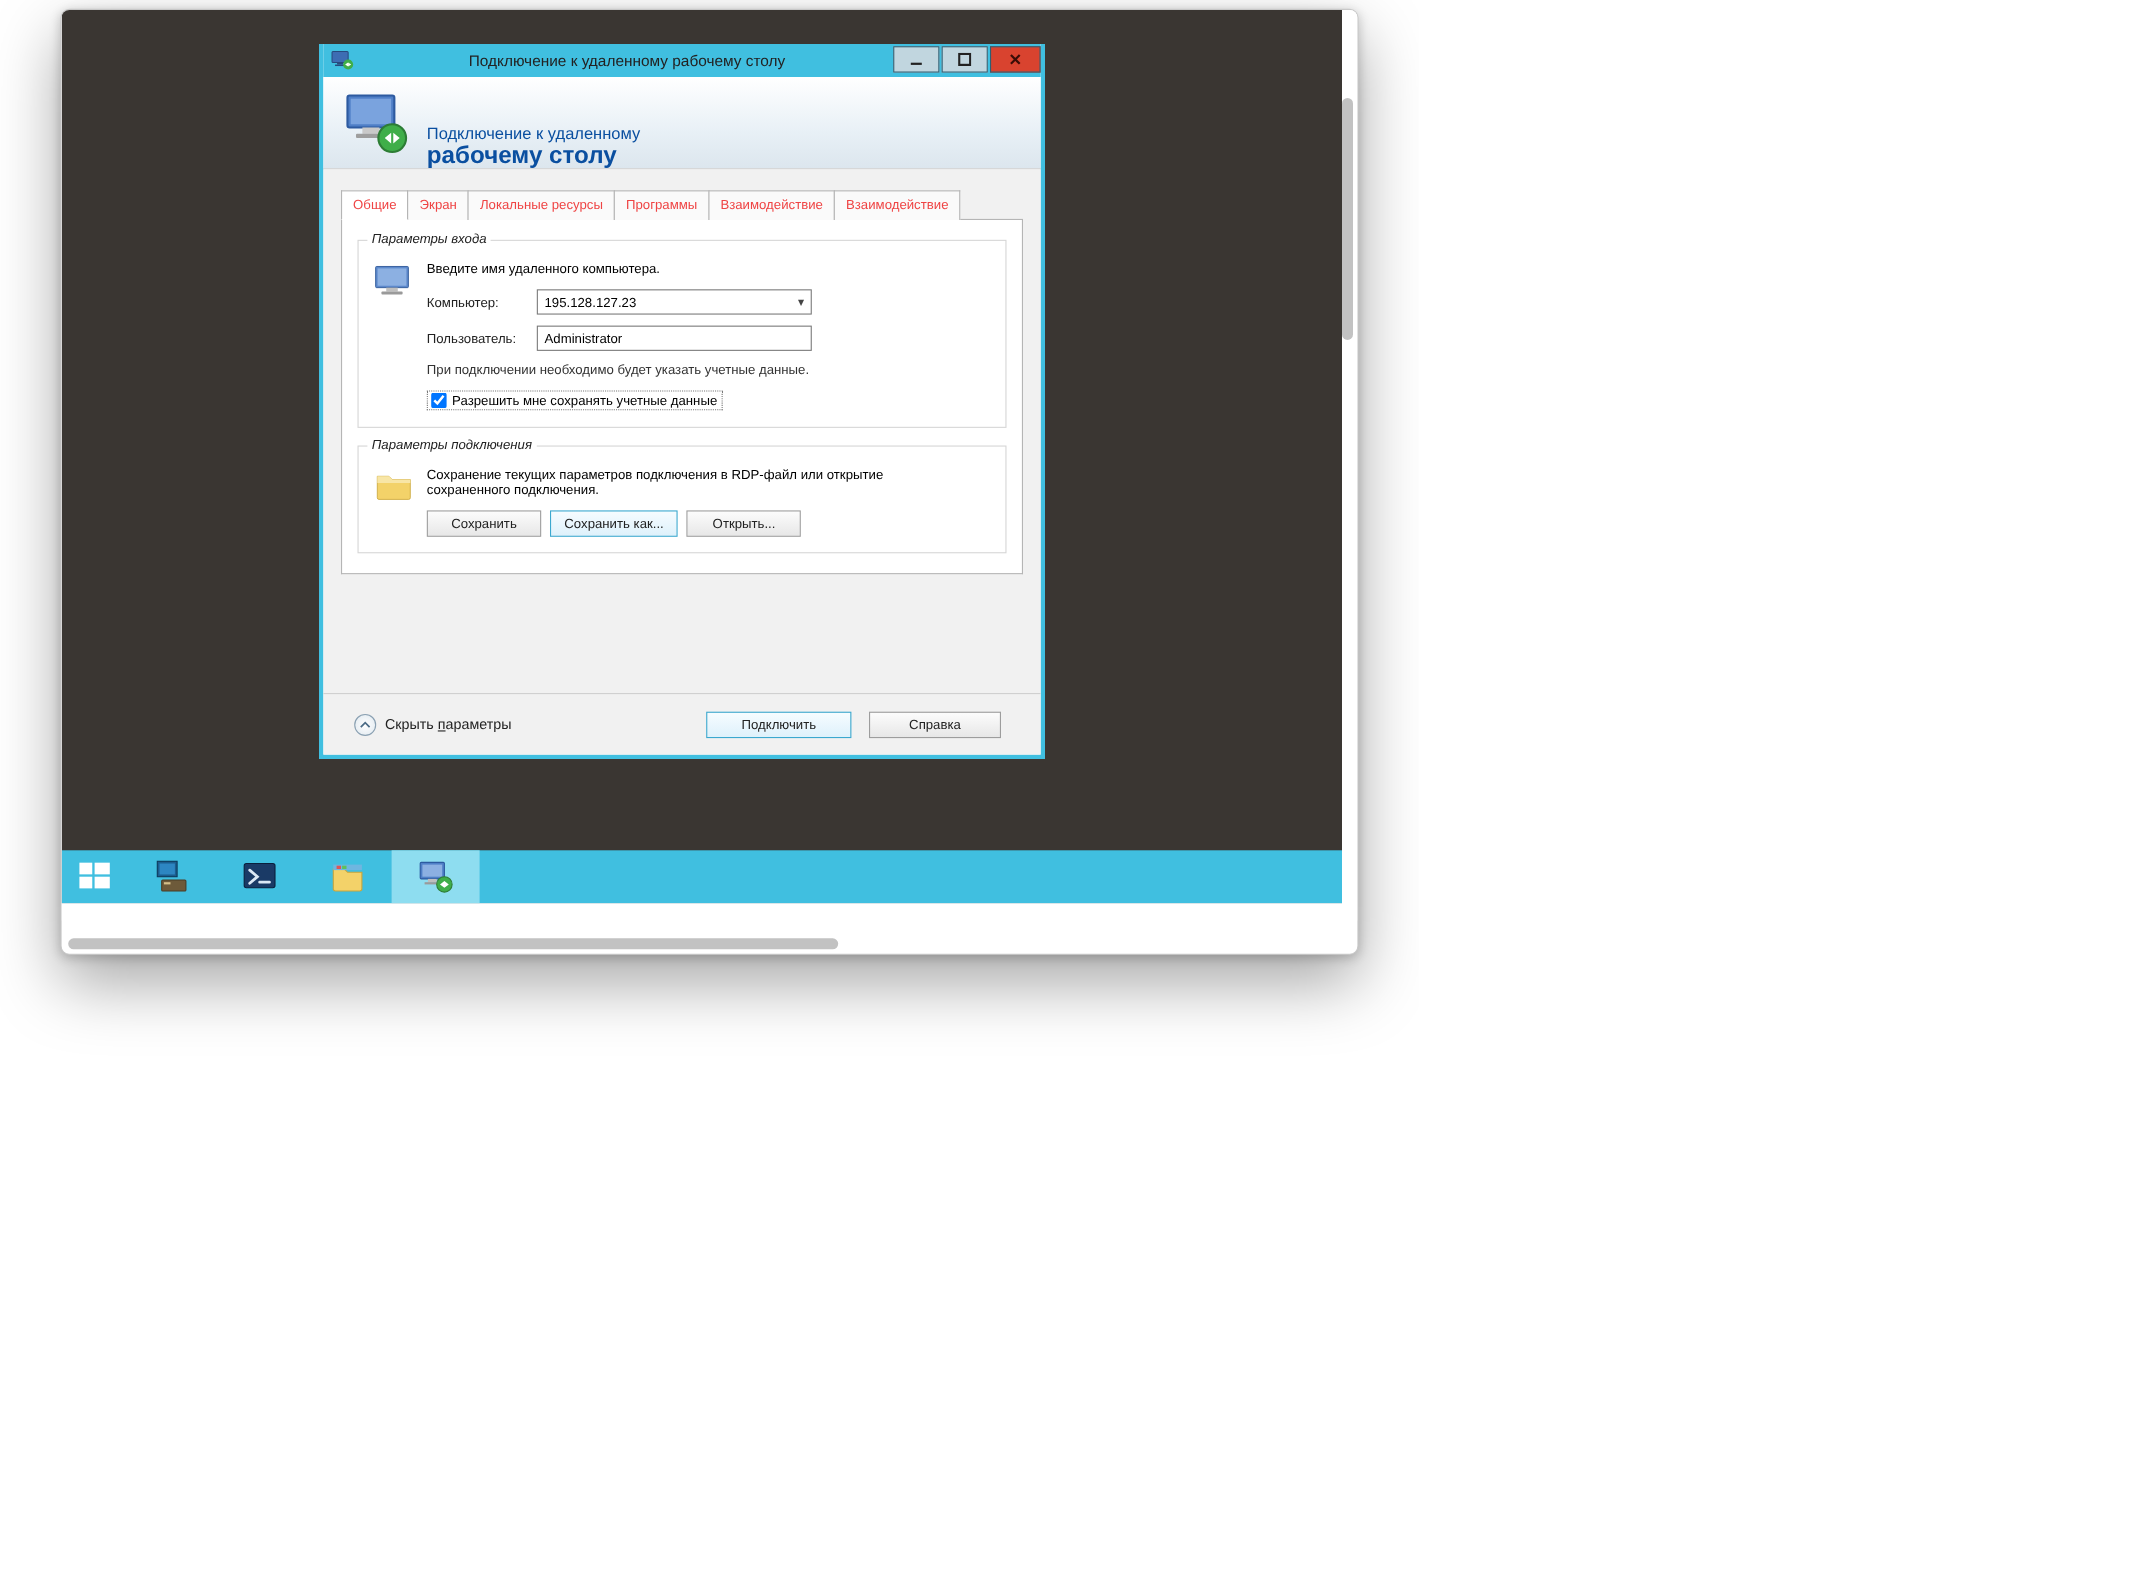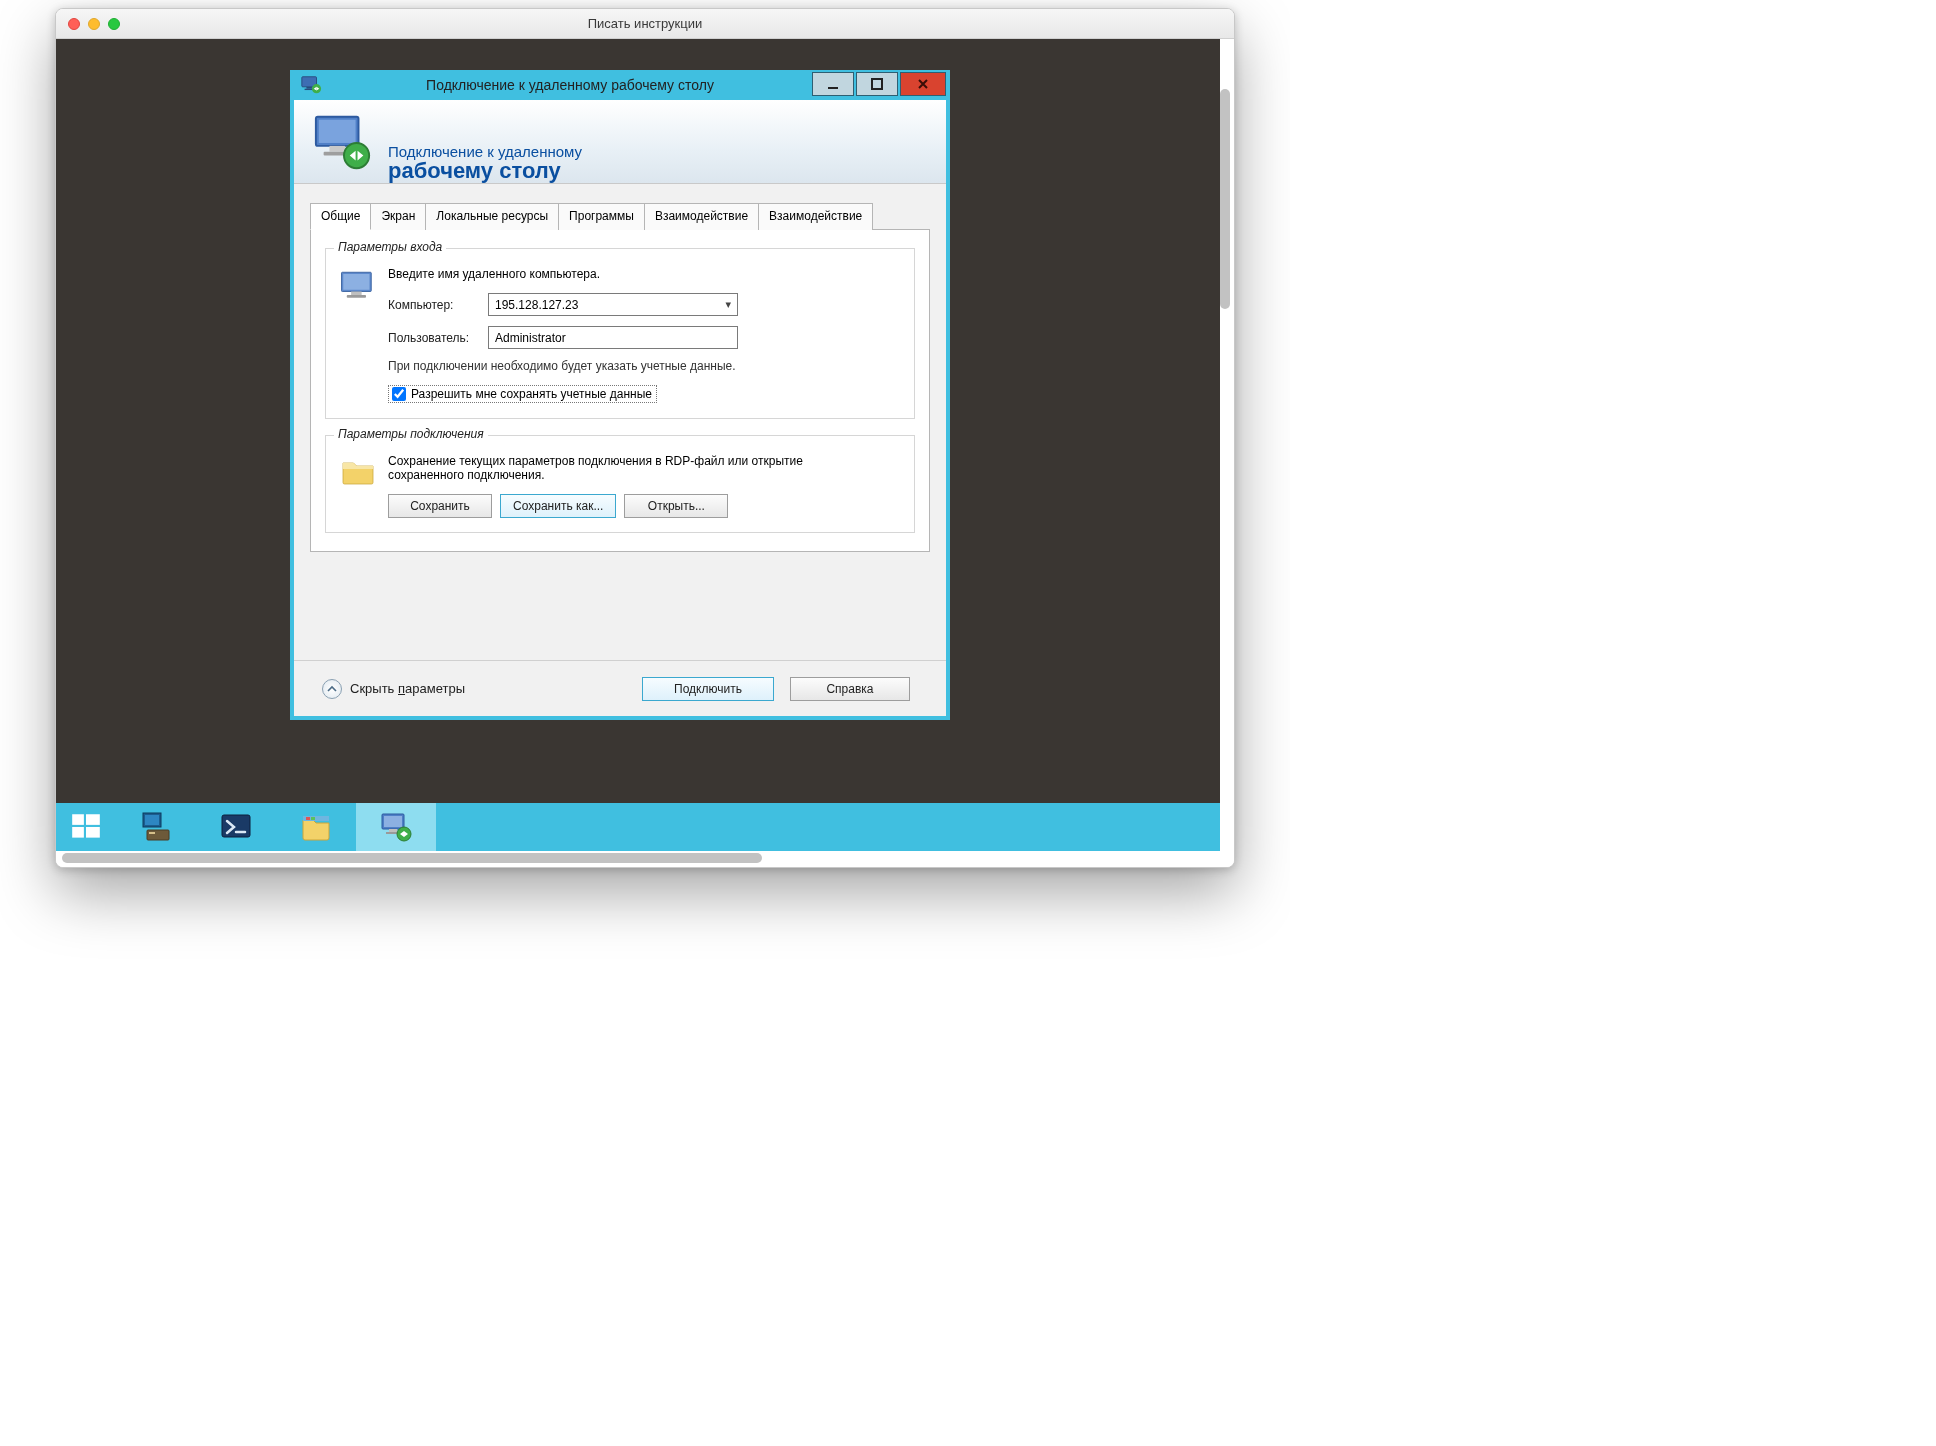--- a/index.html
+++ b/index.html
@@ -117,21 +117,21 @@
     background:#f1f1f1;
     padding:18px 16px 6px 16px;
     height: calc(100% - 30px - 84px - 56px);
   }
 
   .tabs{ display:flex; border-bottom:1px solid #b5b5b5; margin-bottom:0;}
   .tab{
     padding:5px 10px 6px;
     border:1px solid #b5b5b5; border-bottom:none;
     background:#fafafa;
-    font-size:12px; color:#000000;
+    font-size:12px; color:#ef4444;
     margin-right:-1px;
     position:relative; top:1px;
   }
   .tab.active{
     background:#fff;
     border-bottom:1px solid #fff;
     z-index:2;
   }
   .tab-panel{
     background:#fff;
@@ -209,28 +209,20 @@
   .foot-btns{ display:flex; gap:8px;}
   .foot-btns .btn{ min-width:120px;}
   .foot-btns .btn.primary{ min-width:132px;}
 
   u.accel{ text-decoration:underline;}
 </style>
 </head>
 <body>
 
 <div class="mac-window">
-  <div class="mac-titlebar">
-    <div class="traffic-lights">
-      <span class="tl-red"></span>
-      <span class="tl-yel"></span>
-      <span class="tl-grn"></span>
-    </div>
-    <div class="mac-title">Писать инструкции</div>
-  </div>
 
   <div class="mac-content">
 
     <div class="win-desktop">
 
       <div class="rdp">
         <div class="rdp-titlebar">
           <span class="rdp-ticon">
             <svg viewBox="0 0 24 24">
                 <rect x="2" y="3" width="16" height="11" rx="1" fill="#3d6db3" stroke="#274a7d"></rect>

